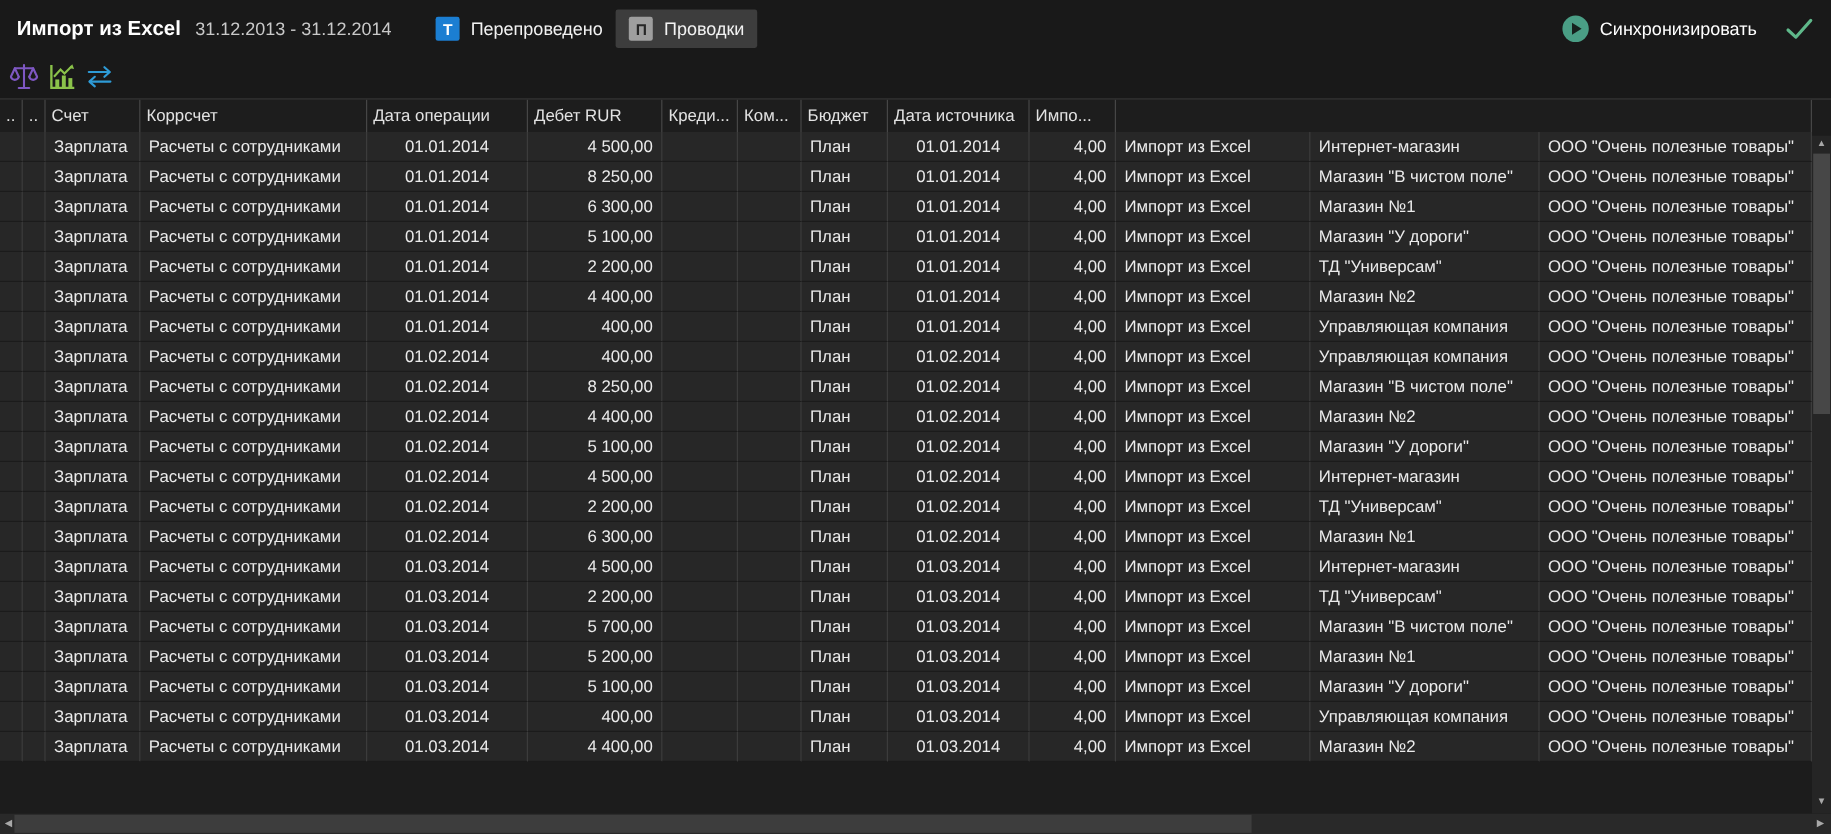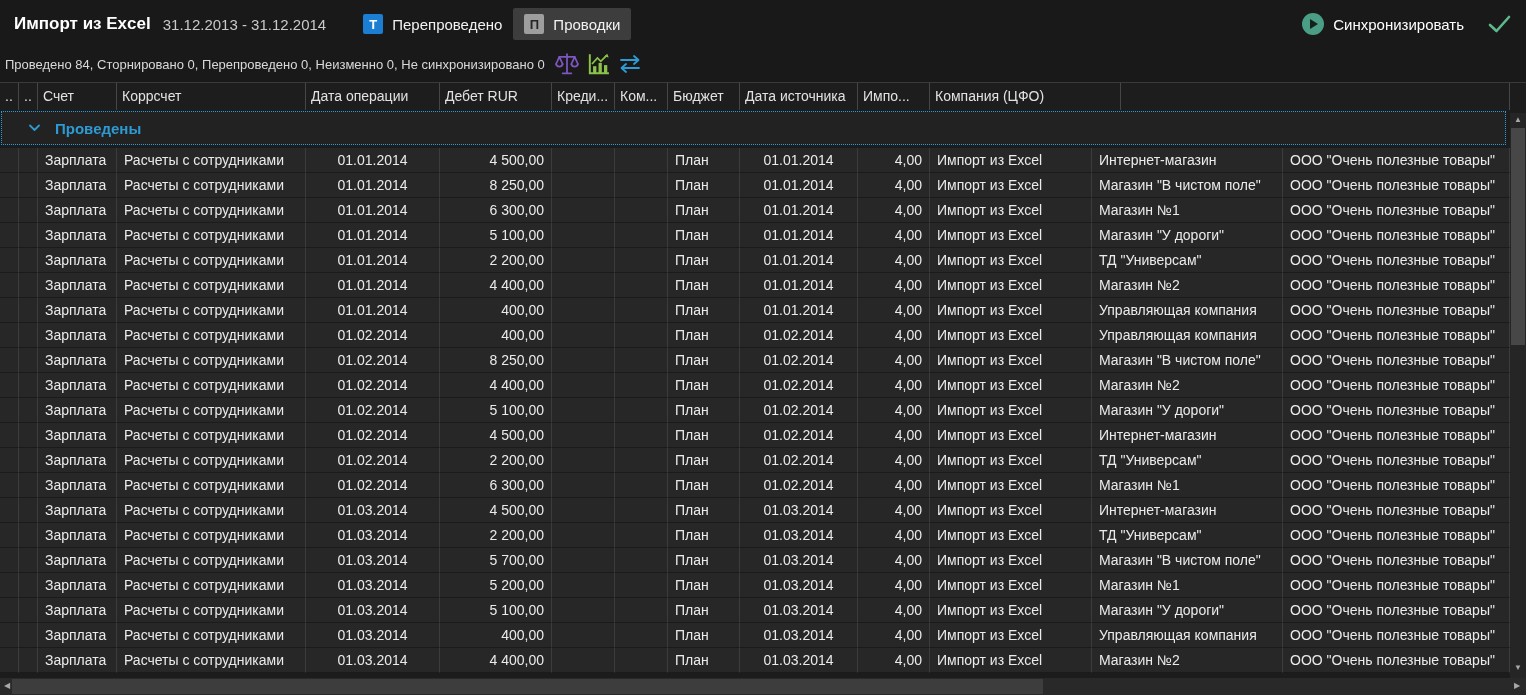--- a/index.html
+++ b/index.html
@@ -82,21 +82,20 @@
   </div>
 
   <div class="check-wrap">
     <svg width="24" height="18" viewBox="0 0 24 18">
       <polyline points="2,10 8.5,16 21,2" fill="none" stroke="var(--check-green,#5fb88a)" stroke-width="2.6" stroke-linecap="round" stroke-linejoin="round"></polyline>
     </svg>
   </div>
 </div>
 
 <div class="statusbar">
-  <span class="status-text">Проведено 84, Сторнировано 0, Перепроведено 0, Неизменно 0, Не синхронизировано 0</span>
   <div class="status-icons">
     <span class="sicon c-purple">
       <svg width="24" height="24" viewBox="0 0 22 22" fill="none" stroke="currentColor" stroke-width="1.6" stroke-linecap="round">
         <line x1="11" y1="2" x2="11" y2="19"></line>
         <line x1="4" y1="4.5" x2="18" y2="4.5"></line>
         <path d="M4 4.5 L1 11 M4 4.5 L7 11"></path>
         <path d="M1 11 A3.1 3.1 0 0 0 7 11"></path>
         <path d="M18 4.5 L15 11 M18 4.5 L21 11"></path>
         <path d="M15 11 A3.1 3.1 0 0 0 21 11"></path>
         <line x1="7" y1="19.5" x2="15" y2="19.5"></line>
@@ -129,31 +128,22 @@
       <div class="hcell" style="width: 19px;">..</div>
       <div class="hcell" style="width: 79px;">Счет</div>
       <div class="hcell" style="width: 189px;">Коррсчет</div>
       <div class="hcell" style="width: 134px;">Дата операции</div>
       <div class="hcell" style="width: 112px;">Дебет RUR</div>
       <div class="hcell" style="width: 63px;">Креди...</div>
       <div class="hcell" style="width: 53px;">Ком...</div>
       <div class="hcell" style="width: 72px;">Бюджет</div>
       <div class="hcell" style="width: 118px;">Дата источника</div>
       <div class="hcell" style="width: 72px;">Импо...</div>
-      <div class="hcell" style="width: 191px;">Компания (ЦФО)</div>
     </div>
 
-  <div class="group-band">
-    <span class="group-chevron">
-      <svg width="11" height="8" viewBox="0 0 11 8">
-        <polyline points="1,1.5 5.5,6 10,1.5" fill="none" stroke="var(--accent-blue,#2d9ad3)" stroke-width="1.8" stroke-linecap="round" stroke-linejoin="round"></polyline>
-      </svg>
-    </span>
-    <span class="group-label">Проведены</span>
-  </div>
 
   <div class="tbody">
       <div class="trow">
         <div class="tcell al-left" style="width: 19px;"></div>
         <div class="tcell al-left" style="width: 19px;"></div>
         <div class="tcell al-left" style="width: 79px;">Зарплата</div>
         <div class="tcell al-left" style="width: 189px;">Расчеты с сотрудниками</div>
         <div class="tcell al-center" style="width: 134px;">01.01.2014</div>
         <div class="tcell al-right" style="width: 112px;">4 500,00</div>
         <div class="tcell al-left" style="width: 63px;"></div>

